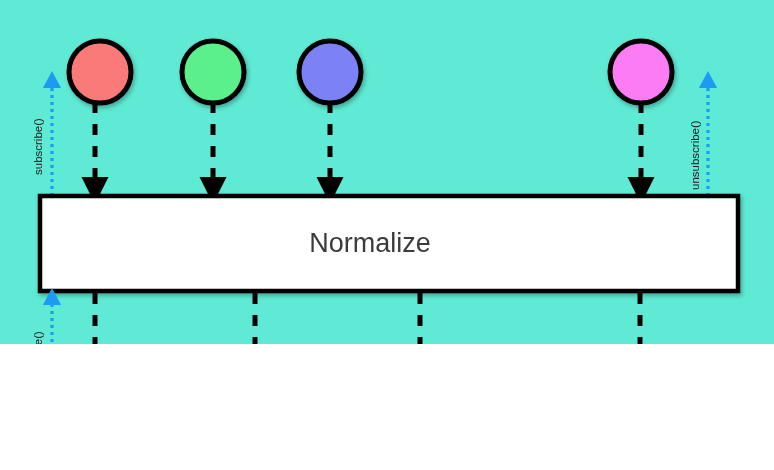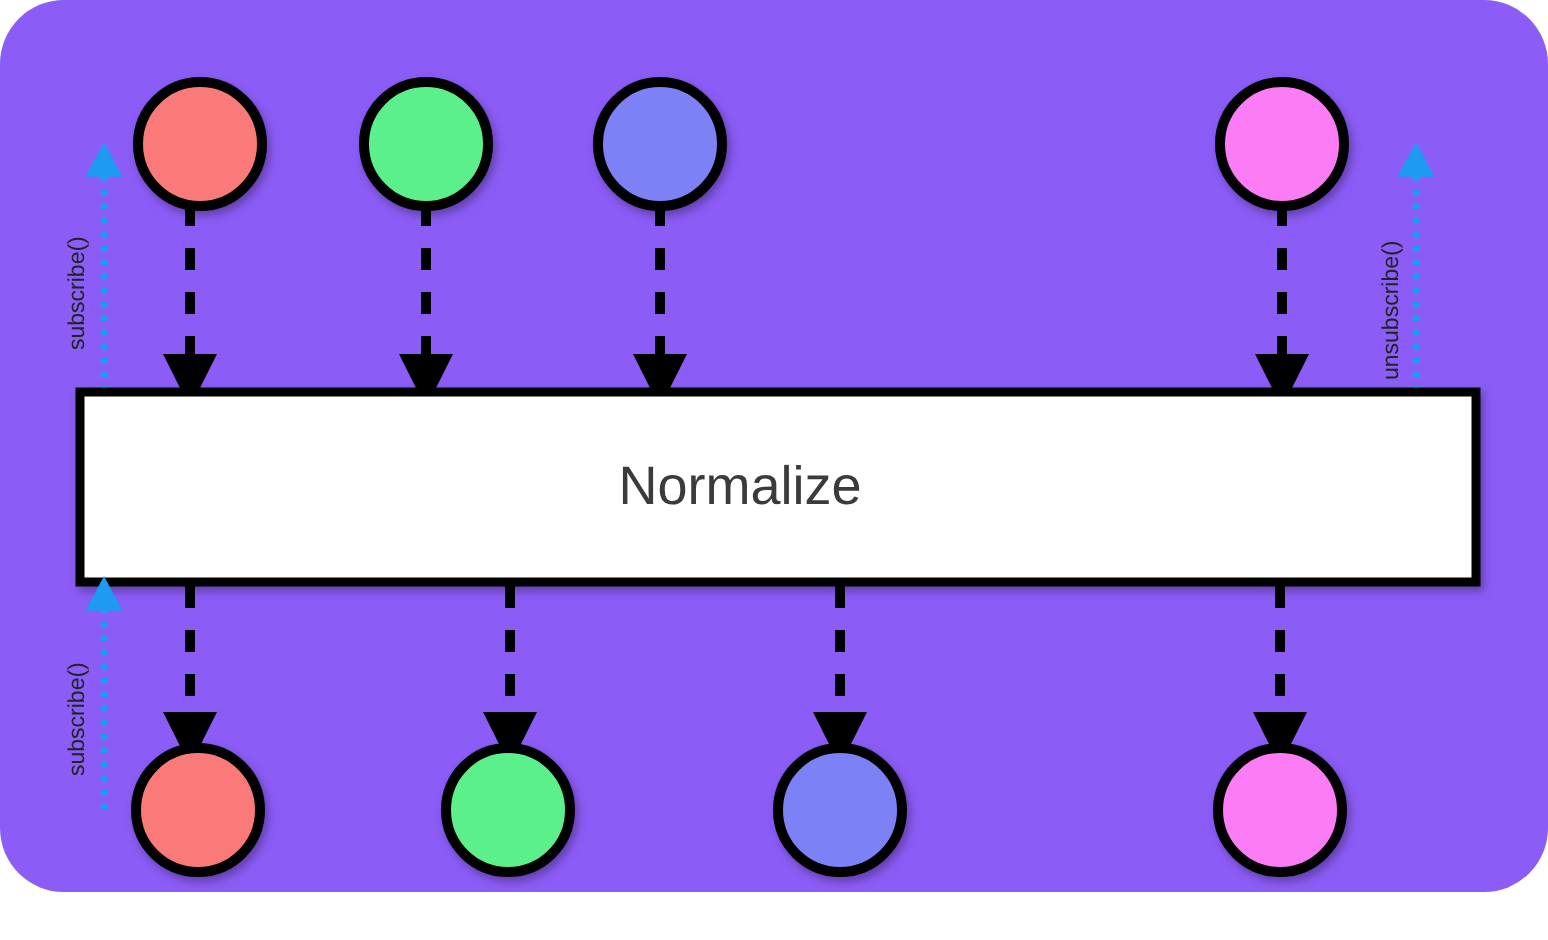--- a/index.html
+++ b/index.html
@@ -6,24 +6,23 @@
     margin: 0;
     padding: 0;
     background: #ffffff;
   }
   body {
     font-family: "Liberation Sans", sans-serif;
   }
   #diagram-root {
     position: relative;
     width: 774px;
-    height: 446px;
-    background: #8b5cf6;
+    height: 344px;
+    background: #5eead4;
     overflow: hidden;
-    border-radius: 32px;
   }
   #marble-svg {
     display: block;
     width: 774px;
     height: 470px;
   }
   .op-label {
     font-family: "Liberation Sans", sans-serif;
     font-size: 27px;
     fill: #3b3b3b;

